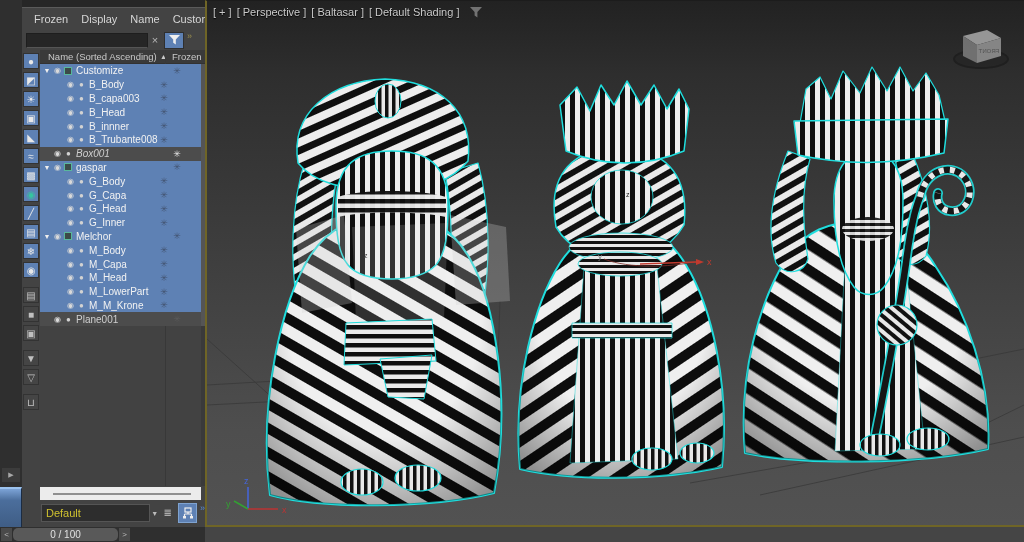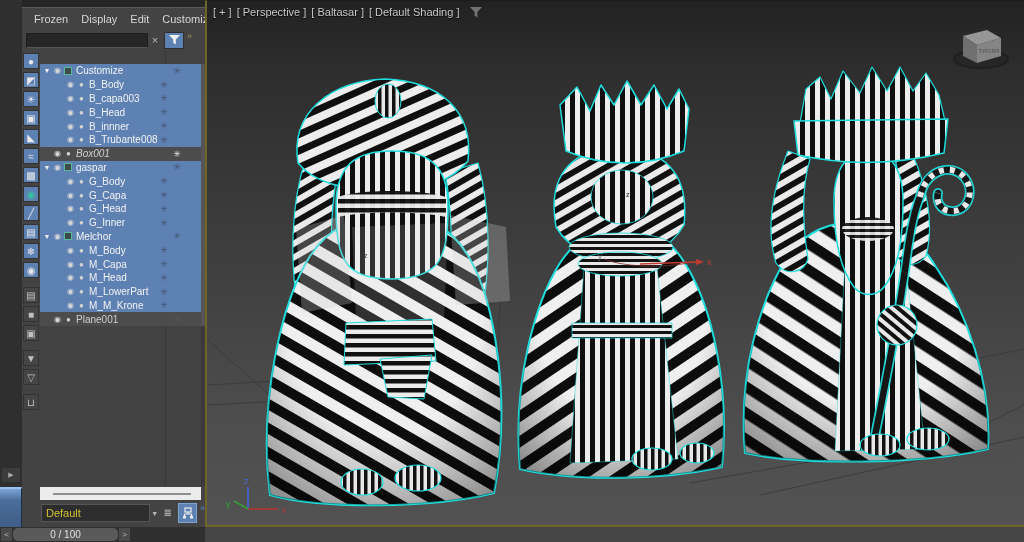--- a/index.html
+++ b/index.html
@@ -96,21 +96,21 @@
 
   <div class="left-strip" data-name="left-dock-strip">
     <div class="strip-arrow-btn" data-name="dock-expand-button">▶</div>
     <div class="strip-blue-box" data-name="docked-panel-corner"></div>
   </div>
 
   <div class="explorer" data-name="scene-explorer-panel">
     <div class="menubar" data-name="explorer-menubar">
         <span class="menu-item" data-name="menu-select">Frozen</span>
         <span class="menu-item" data-name="menu-display">Display</span>
-        <span class="menu-item" data-name="menu-edit">Edit</span>
+        <span class="menu-item" data-name="menu-edit">Name</span>
         <span class="menu-item" data-name="menu-customize">Customize</span>
       </div>
 
     <div class="search-row" data-name="explorer-search-row">
       <input class="search-input" data-name="search-input" value="" style="">
       <span class="search-clear" data-name="clear-search-icon">×</span>
       <span class="filter-btn" data-name="filter-toggle-button">
         <svg width="11" height="10" viewBox="0 0 11 10" data-name="funnel-icon">
           <polygon points="0,0 11,0 6.8,4.6 6.8,9.4 4.2,7.8 4.2,4.6" fill="#f0f0f0"></polygon>
         </svg>
@@ -133,20 +133,25 @@
           <div class="tool-btn active" data-name="display-frozen-icon">❄</div>
           <div class="tool-btn active" data-name="display-hidden-icon">◉</div>
           <div class="tool-btn gap" data-name="lock-cell-editing-icon">▤</div>
           <div class="tool-btn" data-name="sync-selection-icon">■</div>
           <div class="tool-btn" data-name="pick-object-icon">▣</div>
           <div class="tool-btn gap" data-name="configure-advanced-filter-icon">▼</div>
           <div class="tool-btn" data-name="filter-presets-icon">▽</div>
           <div class="tool-btn gap" data-name="select-container-icon">⊔</div>
         </div>
       <div class="tree-col" data-name="object-tree">
+        <div class="tree-header" data-name="tree-header">
+          <span class="hname" data-name="name-column-header">Name (Sorted Ascending)</span>
+          <span class="sort" data-name="sort-ascending-icon">▲</span>
+          <span class="hfrozen" data-name="frozen-column-header">Frozen</span>
+        </div>
         <div class="col-divider" data-name="column-divider"></div>
         <div class="rows" data-name="tree-rows">
             <div class="tree-row selected" data-name="tree-row-Baltasar" style="padding-left: 2px;">
               <span class="expand" data-name="expand-arrow-icon">▼</span>
               <span class="eye" data-name="visibility-eye-icon">◉</span>
               <span class="group-ico" data-name="group-icon"></span>
               <span class="lbl" data-name="object-name-label">Customize</span>
               <span class="frozen-cell" data-name="frozen-toggle-icon" style="left: 123px;">✳</span>
             </div>
             <div class="tree-row selected" data-name="tree-row-B_Body" style="padding-left: 15px;">

